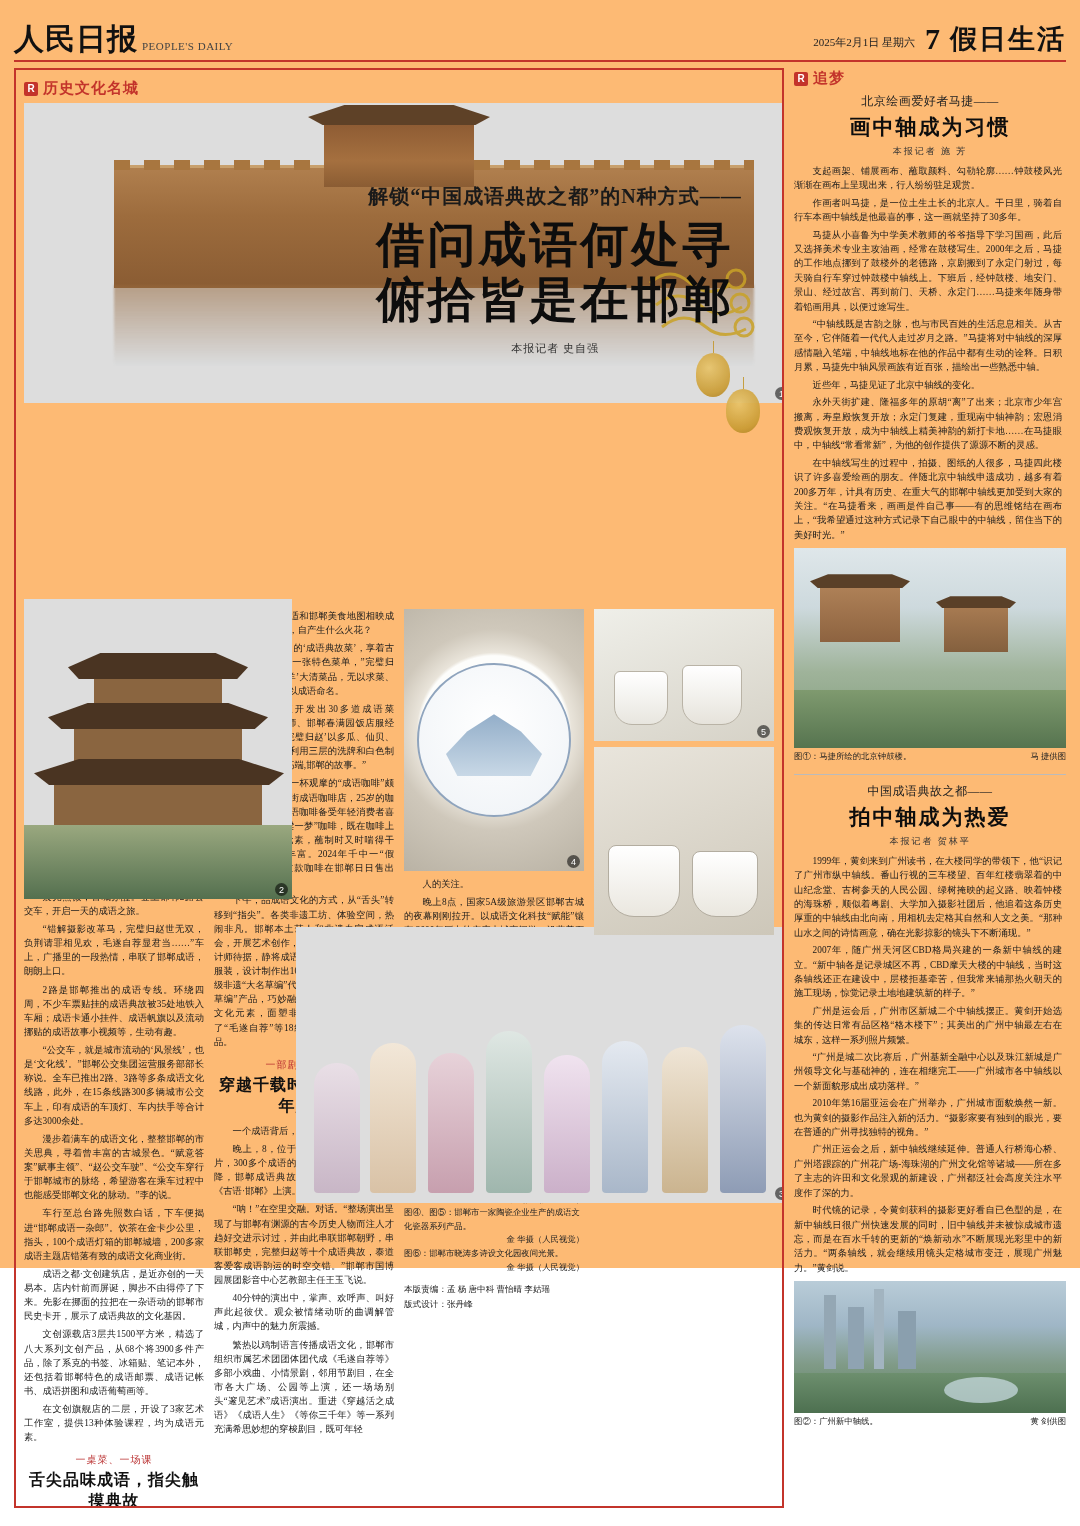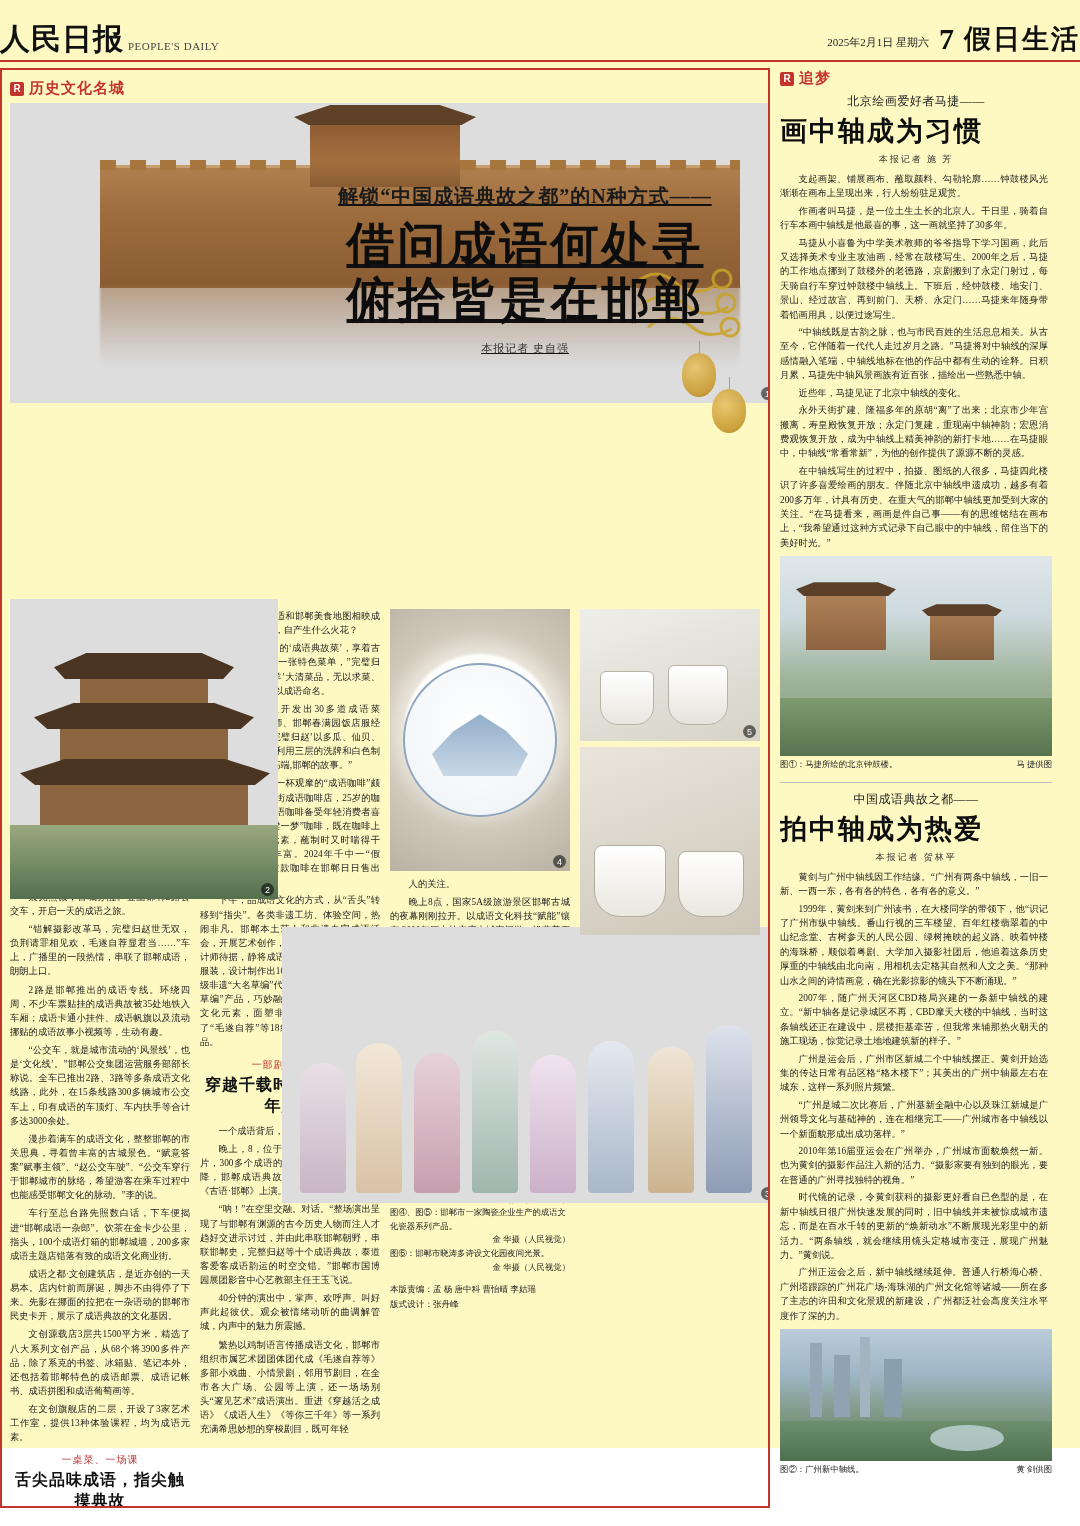--- a/index.html
+++ b/index.html
@@ -10,25 +10,25 @@
   body {
     width: 1080px;
     height: 1526px;
     font-family: "Liberation Serif", "DejaVu Serif", serif;
     color: #111;
     position: relative;
     overflow: hidden;
   }
   .page {
     width: 1080px;
-    height: 1448px;
+    height: 1268px;
     position: relative;
-    background: #fef9c3;
+    background: #fdba74;
     box-sizing: border-box;
-    padding: 0 0;
+    padding: 0 14px;
   }
 
   
   .masthead {
     height: 56px;
     display: flex;
     align-items: flex-end;
     justify-content: space-between;
     border-bottom: 2px solid #c3342b;
     padding-bottom: 4px;
@@ -211,25 +211,24 @@
     overflow: hidden;
   }
   .stage-fig {
     position: absolute;
     bottom: 10px;
     width: 46px;
     border-radius: 22px 22px 4px 4px;
   }
   .hero-head {
     position: absolute;
-    left: 300px; top: 80px;
+    left: 316px; top: 80px;
     width: 430px;
     text-align: center;
     z-index: 6;
-    text-decoration: underline;
   }
   .hero-kicker {
     font-size: 20px;
     font-weight: bold;
     color: #1a1a1a;
     letter-spacing: 1px;
     margin-bottom: 8px;
     white-space: nowrap;
   }
   .hero-title {
@@ -332,22 +331,23 @@
   
   .rsec { margin-bottom: 10px; }
   .r-kicker {
     font-size: 12px;
     text-align: center;
     color: #222;
     letter-spacing: .5px;
     margin-bottom: 3px;
   }
   .r-title {
-    font-size: 27px;
-    font-weight: bold;
+    font-size: 21px;
+    font-weight: bold;
+    text-align: center;
     letter-spacing: 2px;
     color: #0d0d0d;
     margin-bottom: 4px;
   }
   .r-byline {
     font-size: 9px;
     text-align: center;
     color: #333;
     margin-bottom: 6px;
     letter-spacing: 2px;
@@ -581,28 +581,27 @@
         </div>
       </div>
 
       <div class="rule"></div>
 
       
       <div class="rsec">
         <div class="r-kicker">中国成语典故之都——</div>
         <div class="r-title">拍中轴成为热爱</div>
         <div class="r-byline">本报记者 贺林平</div>
-        <p class="rtext">黄剑与广州中轴线因工作结缘。“广州有两条中轴线，一旧一新、一西一东，各有各的特色，各有各的意义。”</p>
         <p class="rtext">1999年，黄剑来到广州读书，在大楼同学的带领下，他“识记了广州市纵中轴线。番山行视的三车楼望、百年红楼翡翠着的中山纪念堂、古树参天的人民公园、绿树掩映的起义路、映着钟楼的海珠桥，顺似着粤剧、大学加入摄影社团后，他追着这条历史厚重的中轴线由北向南，用相机去定格其自然和人文之美。“那种山水之间的诗情画意，确在光影掠影的镜头下不断涌现。”</p>
         <p class="rtext">2007年，随广州天河区CBD格局兴建的一条新中轴线的建立。“新中轴各是记录城区不再，CBD摩天大楼的中轴线，当时这条轴线还正在建设中，层楼拒基牵苦，但我常来辅那热火朝天的施工现场，惊觉记录土地地建筑新的样子。”</p>
         <p class="rtext">广州是运会后，广州市区新城二个中轴线摆正。黄剑开始选集的传达日常有品区格“格木楼下”；其美出的广州中轴最左右在城东，这样一系列照片频繁。</p>
         <p class="rtext">“广州是城二次比赛后，广州基新全融中心以及珠江新城是广州领导文化与基础神的，连在相继完工——广州城市各中轴线以一个新面貌形成出成功落样。”</p>
         <p class="rtext">2010年第16届亚运会在广州举办，广州城市面貌焕然一新。也为黄剑的摄影作品注入新的活力。“摄影家要有独到的眼光，要在普通的广州寻找独特的视角。”</p>
+        <p class="rtext">广州正运会之后，新中轴线继续延伸。普通人行桥海心桥、广州塔跟踪的广州花广场-海珠湖的广州文化馆等诸城——所在多了主志的许田和文化景观的新建设，广州都泛社会高度关注水平度作了深的力。</p>
         <p class="rtext">时代镜的记录，令黄剑获科的摄影更好看自已色型的是，在新中轴线日很广州快速发展的同时，旧中轴线并未被惊成城市遗忘，而是在百水千转的更新的“焕新动水”不断展现光彩里中的新活力。“两条轴线，就会继续用镜头定格城市变迁，展现广州魅力。”黄剑说。</p>
-        <p class="rtext">广州正运会之后，新中轴线继续延伸。普通人行桥海心桥、广州塔跟踪的广州花广场-海珠湖的广州文化馆等诸城——所在多了主志的许田和文化景观的新建设，广州都泛社会高度关注水平度作了深的力。</p>
 
         <div class="photo" style="height:132px;margin-top:6px;background:linear-gradient(to bottom,#b9ccd8 0%,#9fb6c6 34%,#7f9a86 64%,#5d7f63 100%);">
           <div style="position:absolute;left:30px;top:14px;width:12px;height:74px;background:#94a7b4;"></div>
           <div style="position:absolute;left:54px;top:26px;width:16px;height:62px;background:#8fa3b2;"></div>
           <div style="position:absolute;left:80px;top:8px;width:10px;height:80px;background:#a2b4c0;"></div>
           <div style="position:absolute;left:104px;top:30px;width:18px;height:58px;background:#8a9fae;"></div>
           <div style="position:absolute;left:0;bottom:0;width:100%;height:40px;background:linear-gradient(#6d8f6e,#4d7050);"></div>
           <div style="position:absolute;left:150px;bottom:10px;width:74px;height:26px;border-radius:50%;background:#cfe0e8;opacity:.7;"></div>
         </div>
         <div class="rcap">

